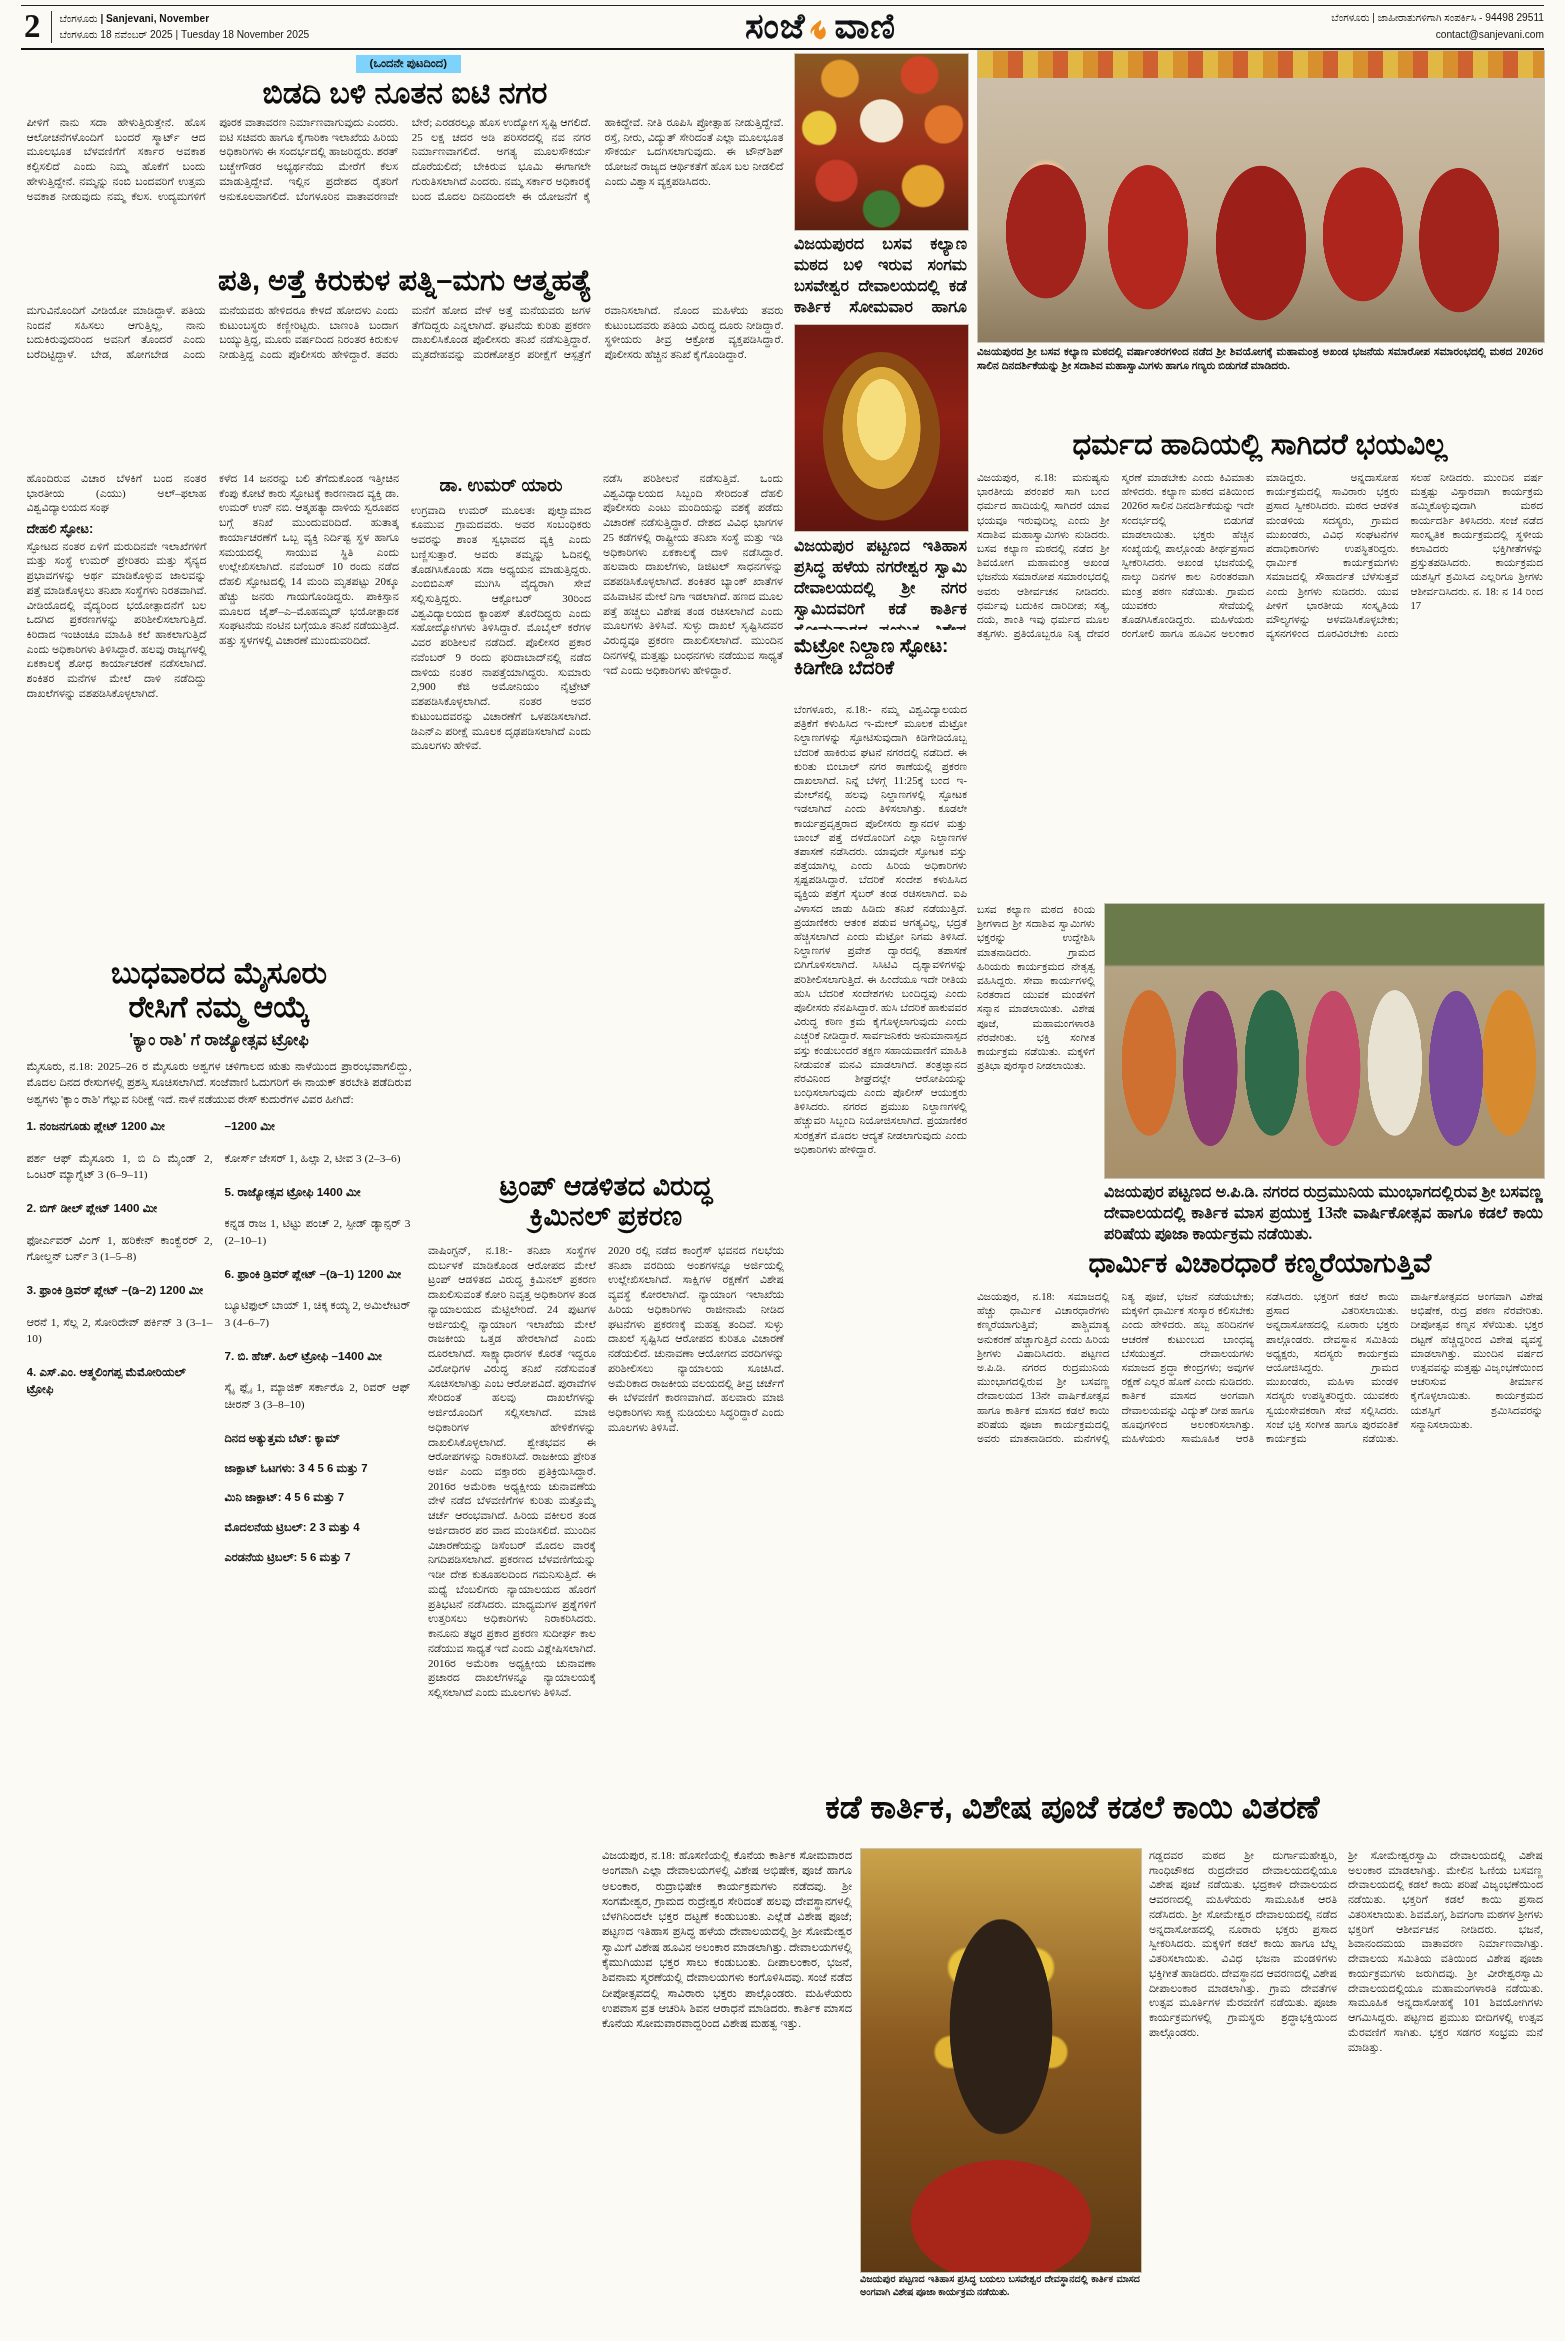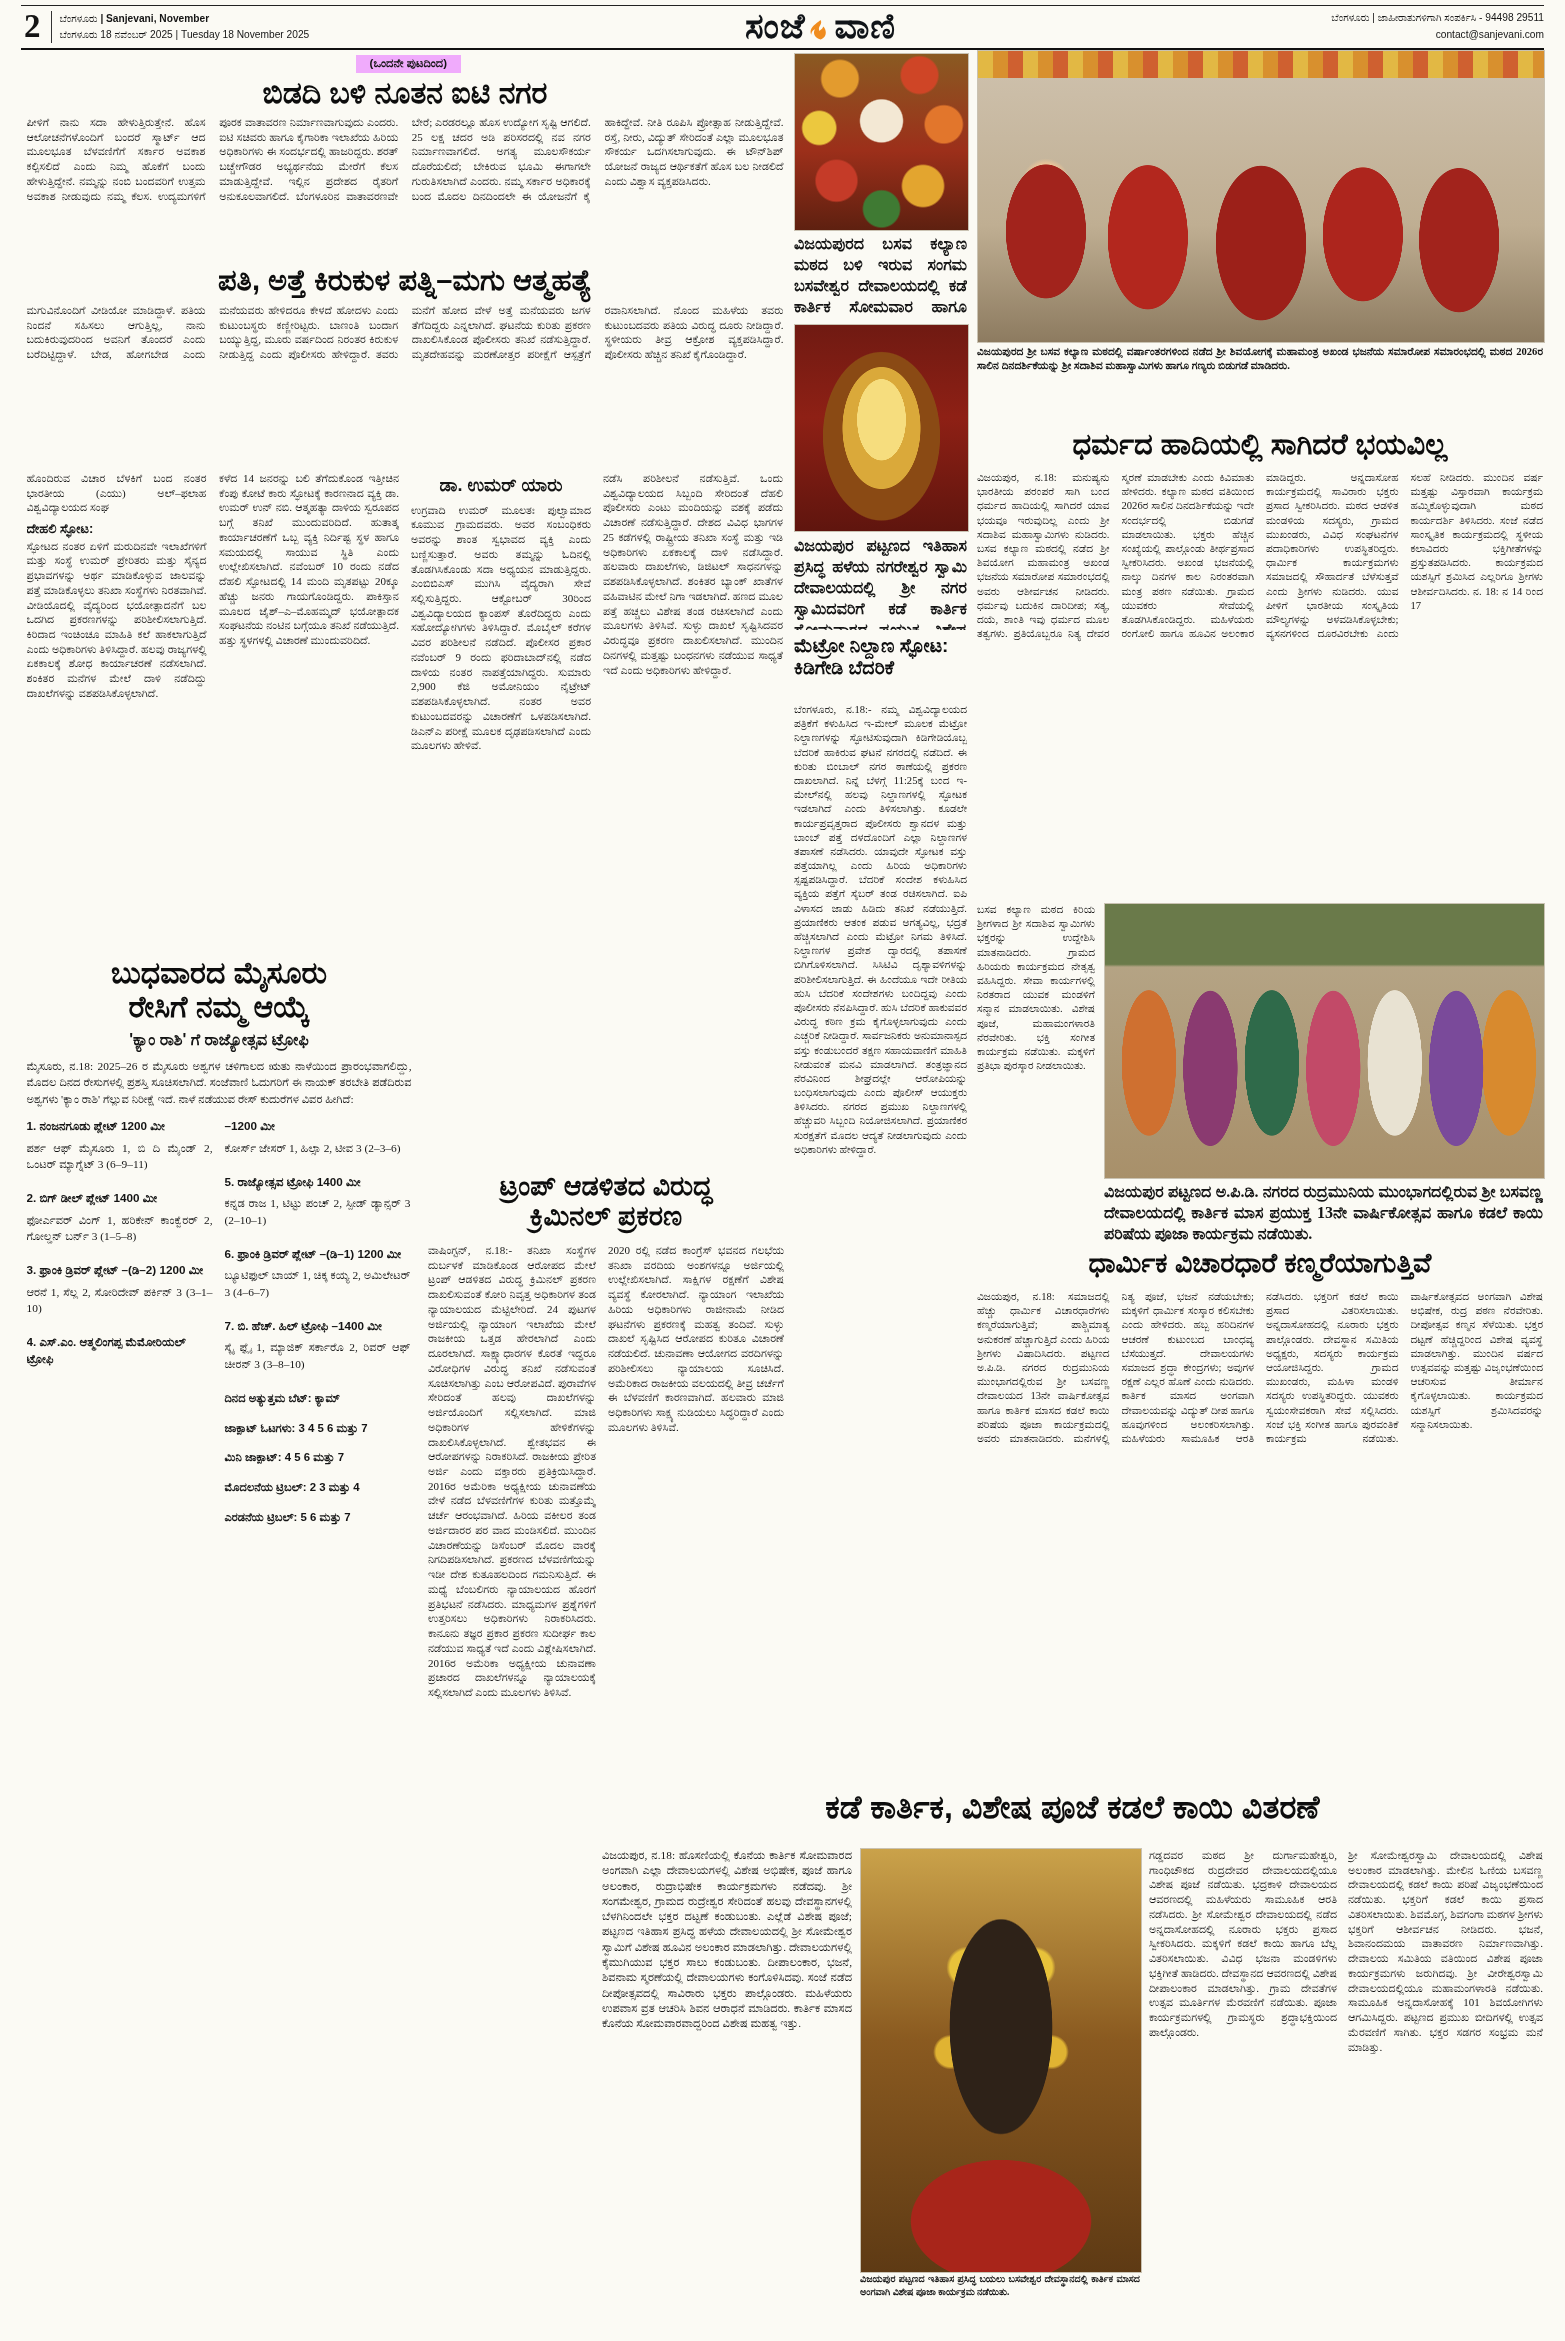--- a/index.html
+++ b/index.html
@@ -20,21 +20,21 @@
   .h-left-lines{font-family:"Liberation Sans",sans-serif;font-size:10.2px;line-height:1.55;}
   .h-en{font-weight:bold;}
   .masthead{
     display:flex;align-items:center;gap:3px;
     font-size:35px;font-weight:bold;letter-spacing:0.8px;color:#101418;
   }
   .flame{width:23px;height:26px;display:inline-block;}
   .h-right{font-family:"Liberation Sans",sans-serif;font-size:10.2px;line-height:1.6;text-align:right;}
   .cont-tag{
     position:absolute;left:356px;top:55px;
-    background:#f0abfc;padding:2.3px 13.6px;
+    background:#7dd3fc;padding:2.3px 13.6px;
     font-family:"Liberation Sans",sans-serif;font-size:11.4px;font-weight:bold;
   }
   
   .abs{position:absolute;}
   .headline{
     font-family:"Liberation Sans",sans-serif;font-weight:bold;text-align:center;
     color:#0d0d0d;line-height:1.1;
   }
   .body-text{
     font-size:11px;line-height:1.34;text-align:justify;overflow:hidden;
@@ -106,21 +106,21 @@
   #delhi-c4{left:603px;top:471px;width:180px;height:694px;}
   .delhi-sub{font-size:18px;padding:1.5px 0 6px 0;}
   #races{left:26.5px;top:956px;width:385px;height:1357px;overflow:hidden;}
   #races .r-title{font-size:30px;line-height:1.12;}
   #races .r-sub{font-size:16px;margin-top:7.6px;}
   #races .r-intro{font-size:11.4px;line-height:1.45;margin-top:9px;text-align:justify;}
   .race-cols{display:flex;gap:12px;margin-top:10.6px;}
   .race-col{width:186px;font-size:11.4px;line-height:1.42;}
   .race-entry{margin-bottom:18px;}
   .race-name{font-weight:bold;font-family:"Liberation Sans",sans-serif;font-size:11.7px;}
-  .race-picks{margin-top:5px;text-align:justify;}
+  .race-picks{margin-top:15px;text-align:justify;}
   .bet-line{font-weight:bold;margin-bottom:13.6px;font-family:"Liberation Sans",sans-serif;font-size:11.4px;}
   #trump-headline{left:428px;top:1172px;width:356px;font-size:27px;}
   #trump-c1{left:428px;top:1243px;width:168px;height:1069px;}
   #trump-c2{left:608px;top:1243px;width:176px;height:541px;}
   #photo-deity1{left:794px;top:53px;width:173px;height:176px;}
   #cap-deity1{left:794px;top:233px;width:173px;height:88px;}
   #photo-deity2{left:794px;top:324px;width:173px;height:206px;}
   #cap-deity2{left:794px;top:535px;width:173px;height:95px;}
   #metro-headline{left:794px;top:635px;width:173px;font-size:19px;line-height:1.18;text-align:left;}
   #metro-body{left:794px;top:703px;width:173px;height:1081px;font-size:10.6px;}

